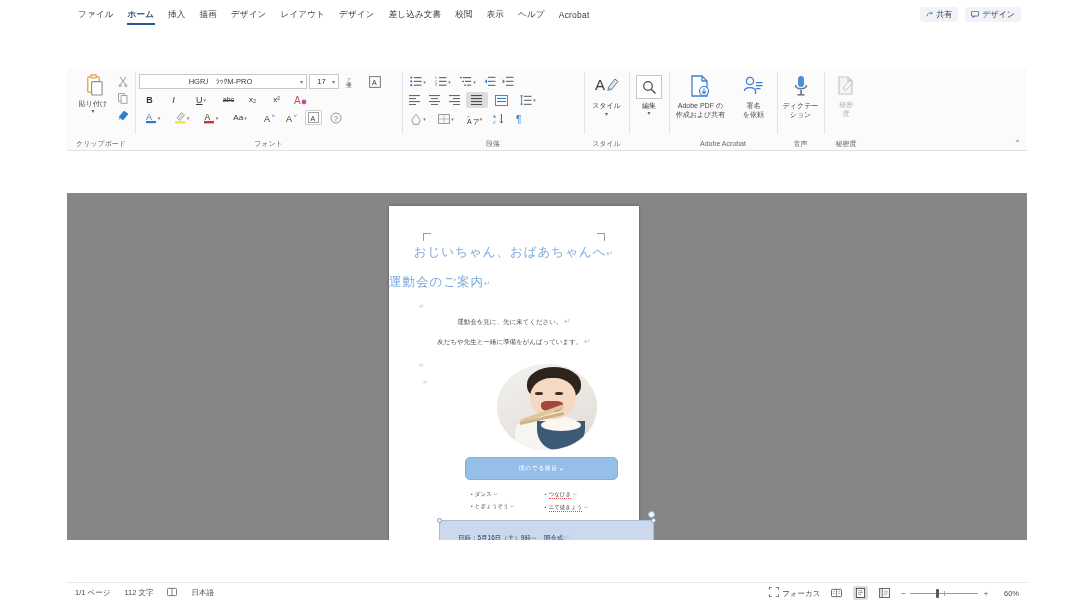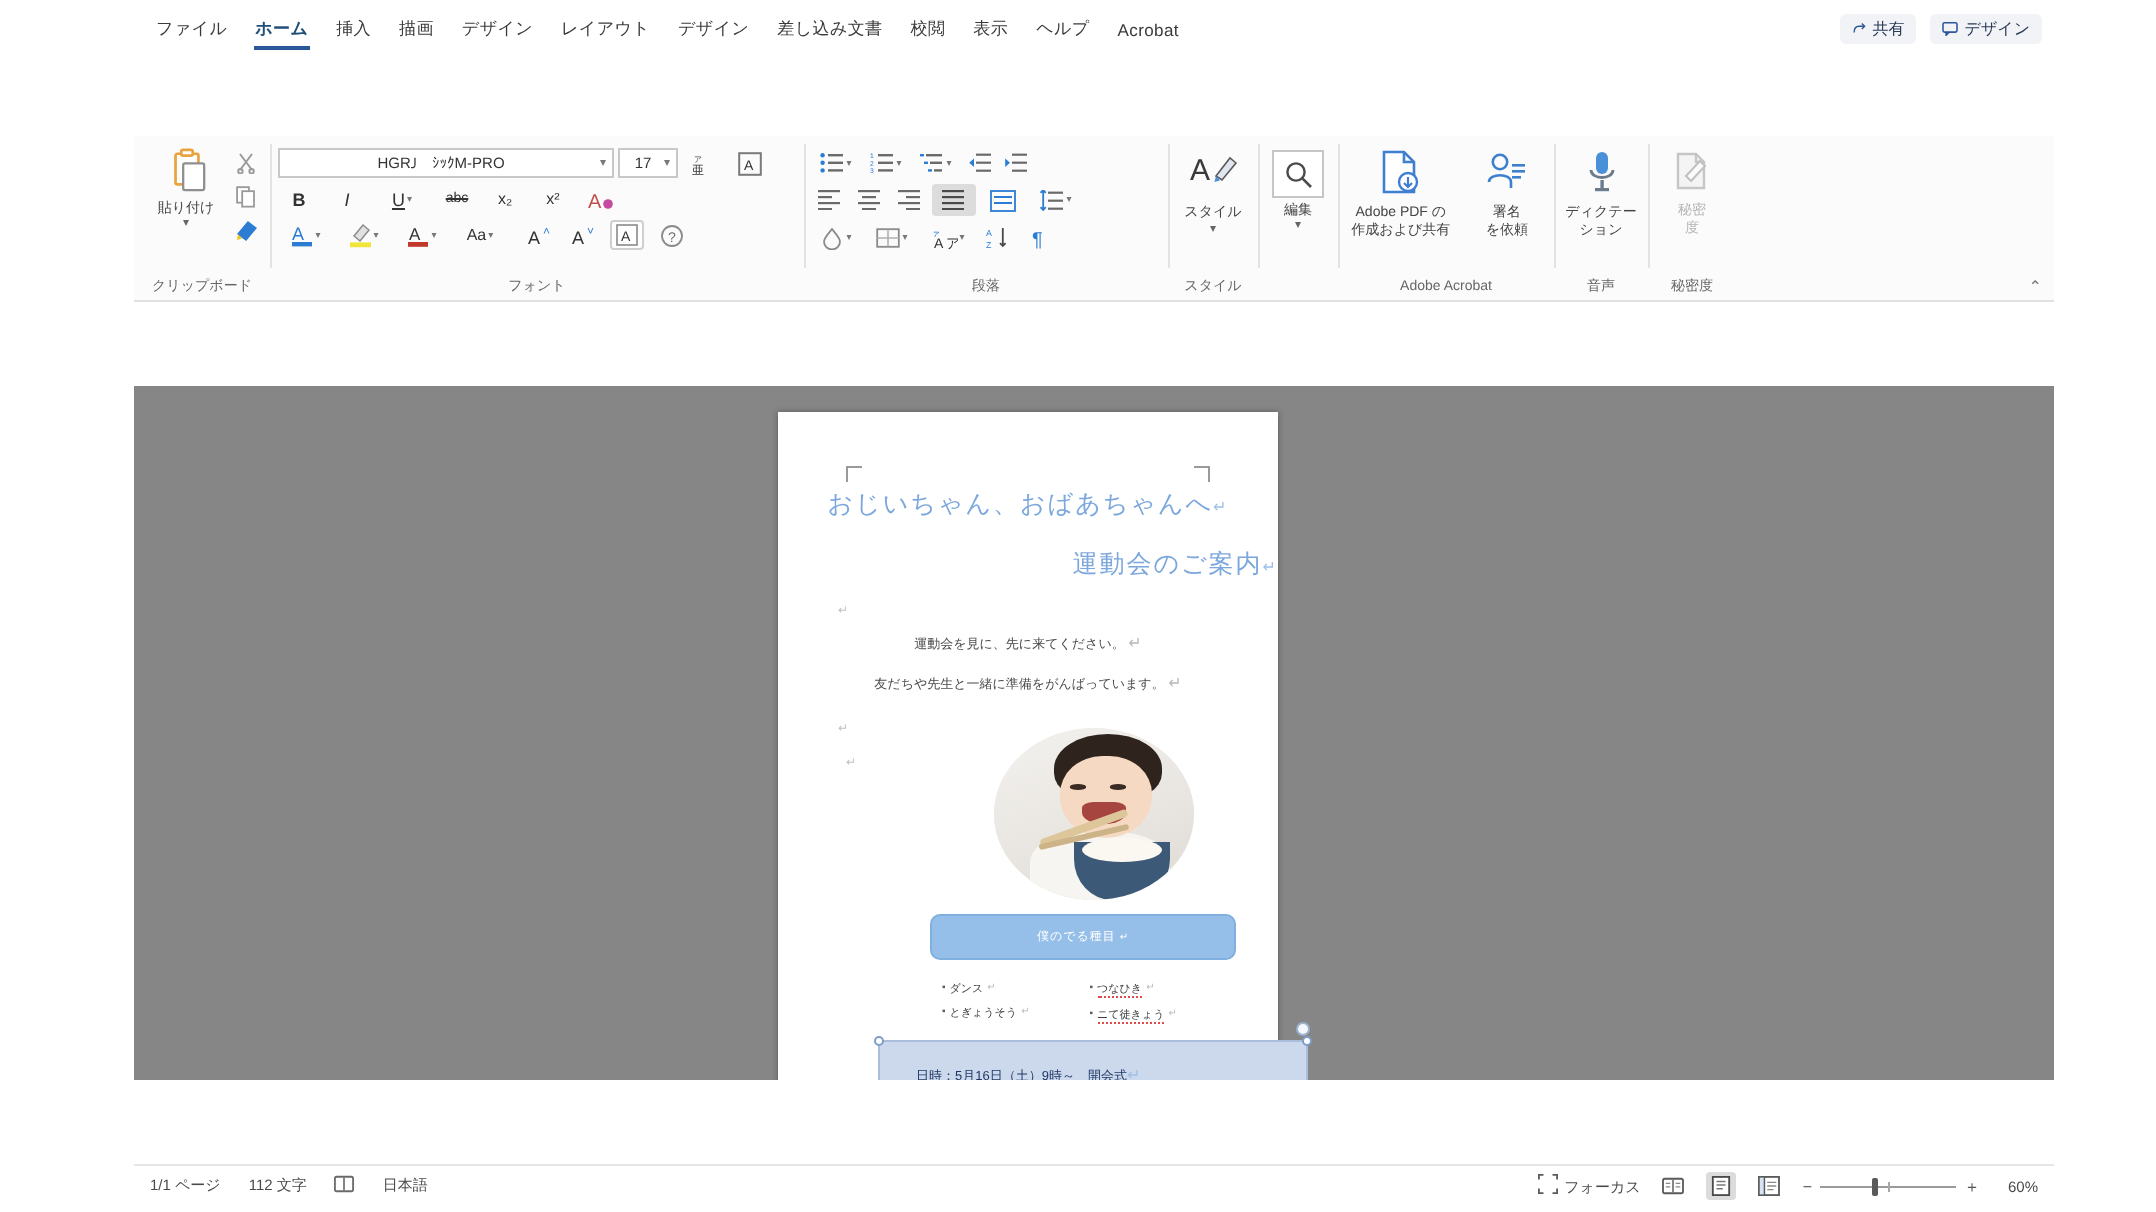--- a/index.html
+++ b/index.html
@@ -180,21 +180,21 @@
 
   .doc-title {
     position: absolute; left: 0; right: 0; top: 38px;
     text-align: center;
     font-size: 12.5px; color: #7ba7dd;
     letter-spacing: 1px;
     white-space: nowrap;
   }
   .doc-title2 {
     position: absolute; left: 0; right: 0; top: 68px;
-    text-align: right;
+    text-align: left;
     font-size: 12.5px; color: #7ba7dd;
     letter-spacing: 1px;
     white-space: nowrap;
   }
   .pilcrow { color: #9fc1e8; font-size: 8px; }
   .pilcrow.gray { color: #b9b9b9; }
 
   .body-line {
     position: absolute; left: 0; right: 0;
     text-align: center;

